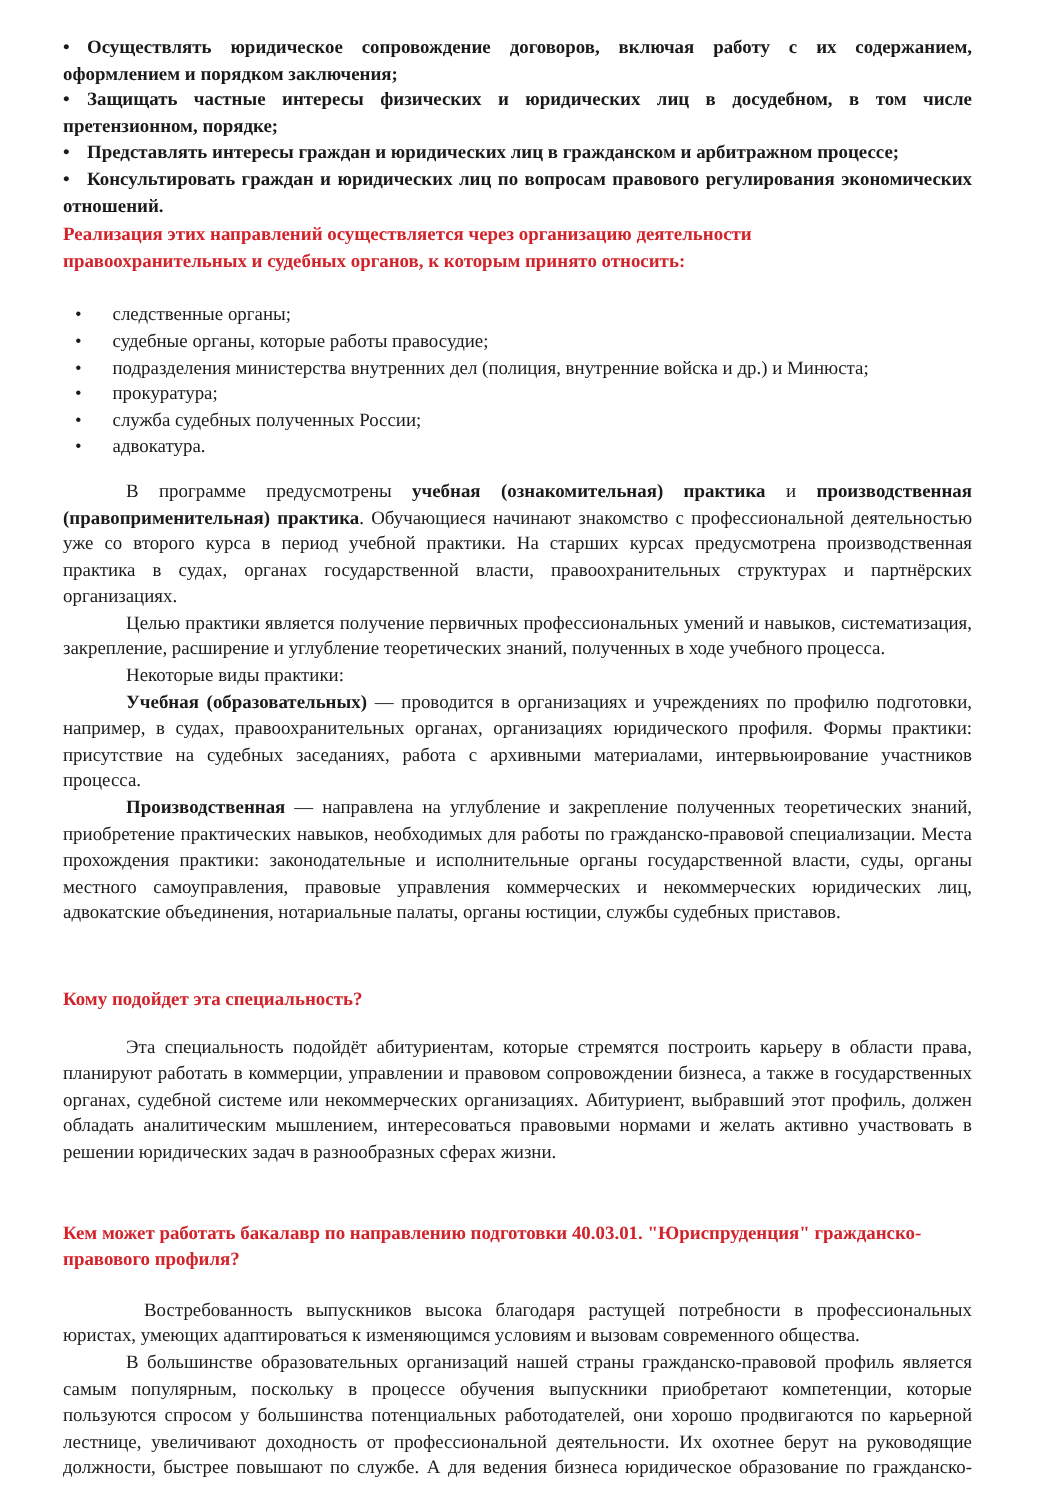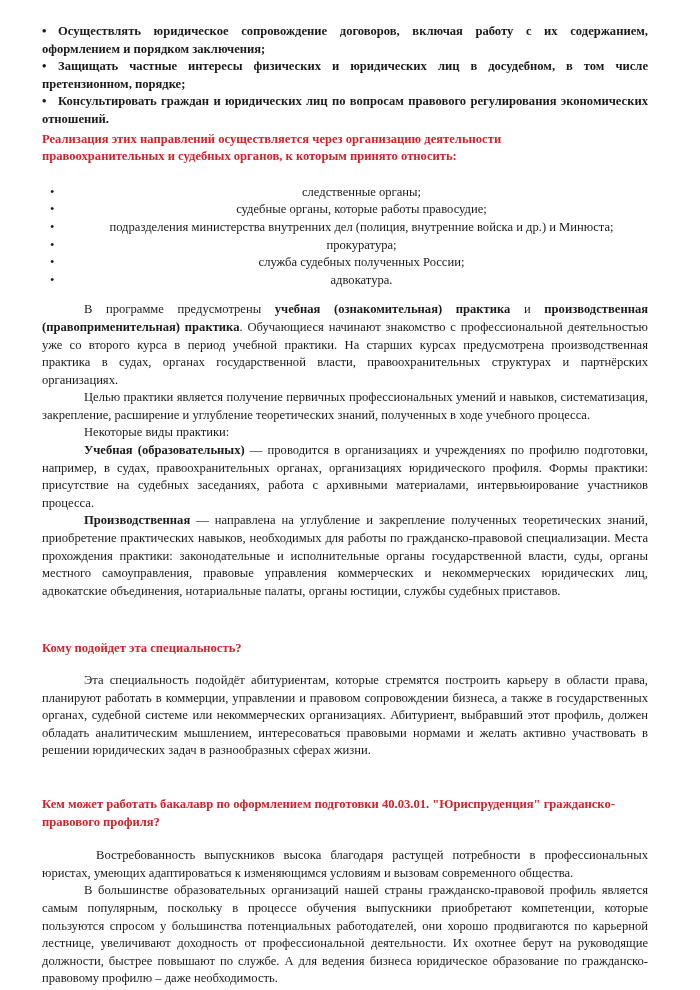--- a/index.html
+++ b/index.html
@@ -21,47 +21,48 @@
   ul.sub li::before { content: "•"; position: absolute; left: 0; }
 </style>
 </head>
 <body>
 
 <div class="page">
 
   <ul class="top">
     <li><span class="dot">•</span><span>Осуществлять юридическое сопровождение договоров, включая работу с их содержанием, оформлением и порядком заключения;</span></li>
     <li><span class="dot">•</span><span>Защищать частные интересы физических и юридических лиц в досудебном, в том числе претензионном, порядке;</span></li>
+    <li><span class="dot">•</span><span>Представлять интересы граждан и юридических лиц в гражданском и арбитражном процессе;</span></li>
     <li><span class="dot">•</span><span>Консультировать граждан и юридических лиц по вопросам правового регулирования экономических отношений.</span></li>
   </ul>
 
   <p class="red" style="margin-top:2px;">
     <span>Реализация этих направлений осуществляется через организацию деятельности</span><br>
     <span>правоохранительных и судебных органов, к которым принято относить:</span>
   </p>
 
-  <ul class="sub" style="margin-top:18px;text-align:center;">
+  <ul class="sub" style="margin-top:18px;">
     <li>следственные органы;</li>
     <li>судебные органы, которые работы правосудие;</li>
     <li>подразделения министерства внутренних дел (полиция, внутренние войска и др.) и Минюста;</li>
     <li>прокуратура;</li>
     <li>служба судебных полученных России;</li>
     <li>адвокатура.</li>
   </ul>
 
 
   <p class="ind" style="margin-top:12px;"><span>В программе предусмотрены </span><span class="b">учебная (ознакомительная) практика</span><span> и </span><span class="b">производственная (правоприменительная) практика</span><span>. Обучающиеся начинают знакомство с профессиональной деятельностью уже со второго курса в период учебной практики. На старших курсах предусмотрена производственная практика в судах, органах государственной власти, правоохранительных структурах и партнёрских организациях.</span></p>
   <p class="ind">Целью практики является получение первичных профессиональных умений и навыков, систематизация, закрепление, расширение и углубление теоретических знаний, полученных в ходе учебного процесса.</p>
   <p class="ind">Некоторые виды практики:</p>
   <p class="ind"><span class="b">Учебная (образовательных)</span><span> — проводится в организациях и учреждениях по профилю подготовки, например, в судах, правоохранительных органах, организациях юридического профиля. Формы практики: присутствие на судебных заседаниях, работа с архивными материалами, интервьюирование участников процесса.</span></p>
   <p class="ind"><span class="b">Производственная</span><span> — направлена на углубление и закрепление полученных теоретических знаний, приобретение практических навыков, необходимых для работы по гражданско-правовой специализации. Места прохождения практики: законодательные и исполнительные органы государственной власти, суды, органы местного самоуправления, правовые управления коммерческих и некоммерческих юридических лиц, адвокатские объединения, нотариальные палаты, органы юстиции, службы судебных приставов.</span></p>
 
   <p class="red" style="margin-top:40px;">Кому подойдет эта специальность?</p>
   <p class="ind" style="margin-top:14px;">Эта специальность подойдёт абитуриентам, которые стремятся построить карьеру в области права, планируют работать в коммерции, управлении и правовом сопровождении бизнеса, а также в государственных органах, судебной системе или некоммерческих организациях.  Абитуриент, выбравший этот профиль, должен обладать аналитическим мышлением, интересоваться правовыми нормами и желать активно участвовать в решении юридических задач в разнообразных сферах жизни.</p>
 
   <p class="red" style="margin-top:36px;">
-    <span>Кем может работать бакалавр по оформлением подготовки 40.03.01. "Юриспруденция" гражданско-</span><br>
+    <span>Кем может работать бакалавр по направлению подготовки 40.03.01. "Юриспруденция" гражданско-</span><br>
     <span>правового профиля?</span>
   </p>
   <p class="ind" style="margin-top:16px; text-indent:54px;">Востребованность выпускников высока благодаря растущей потребности в профессиональных юристах, умеющих адаптироваться к изменяющимся условиям и вызовам современного общества.</p>
   <p class="ind">В большинстве образовательных организаций нашей страны гражданско-правовой профиль является самым популярным, поскольку в процессе обучения выпускники приобретают компетенции, которые пользуются спросом у большинства потенциальных работодателей, они хорошо продвигаются по карьерной лестнице, увеличивают доходность от профессиональной деятельности. Их охотнее берут на руководящие должности, быстрее повышают по службе. А для ведения бизнеса юридическое образование по гражданско-правовому профилю – даже необходимость.</p>
 
 </div>
 
 </body></html>

